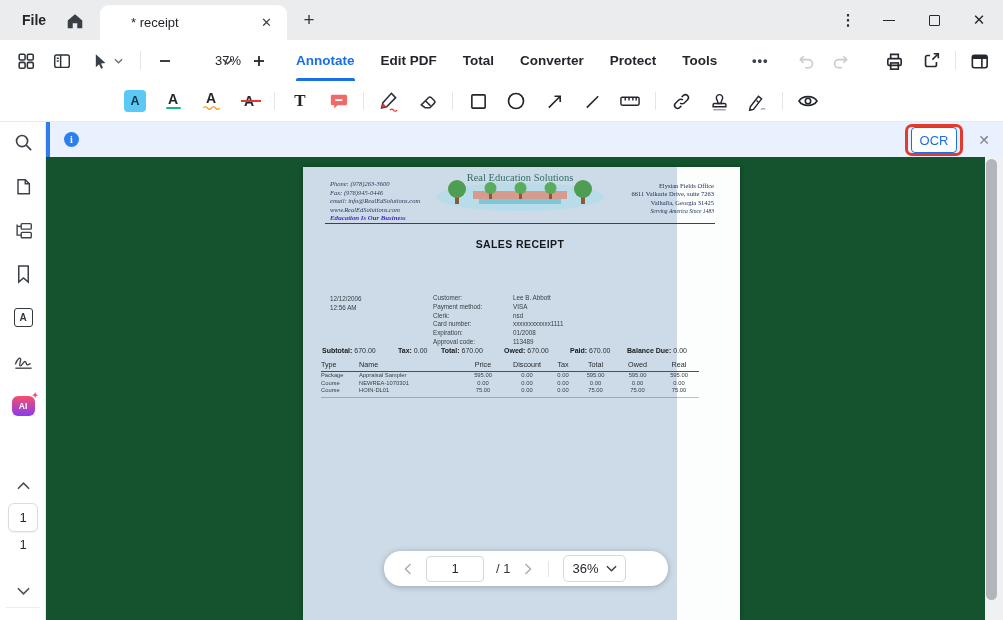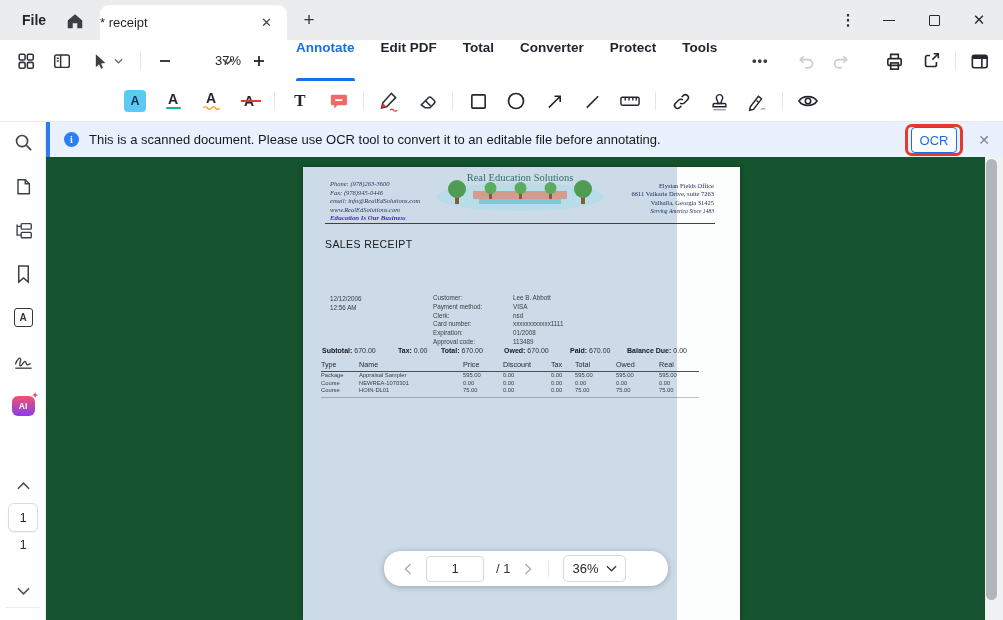--- a/index.html
+++ b/index.html
@@ -4,37 +4,37 @@
 <style>
   * { margin:0; padding:0; box-sizing:border-box; }
   html,body { width:1003px; height:620px; }
   body { font-family:"Liberation Sans", sans-serif; overflow:hidden; }
   .window { position:relative; width:1003px; height:620px; background:#ebecee; overflow:hidden; }
 
   
   .titlebar { position:absolute; left:0; top:0; width:1003px; height:40px; background:#ebecee; }
   .file-menu { position:absolute; left:16px; top:0; height:40px; display:flex; align-items:center; font-size:14px; font-weight:700; color:#23262b; padding:0 6px; cursor:default; }
   .home-btn { position:absolute; left:62px; top:8px; width:26px; height:26px; display:flex; align-items:center; justify-content:center; border-radius:4px; }
-  .doc-tab { position:absolute; left:100px; top:5px; width:187px; height:35px; background:#ffffff; border-radius:9px 9px 0 0; display:flex; align-items:center; padding:0 10px 0 0; }
+  .doc-tab { position:absolute; left:100px; top:5px; width:187px; height:35px; background:#ffffff; border-radius:9px 9px 0 0; display:flex; align-items:center; padding:0 10px 0 31px; }
   .doc-tab .t-title { flex:1; font-size:13px; color:#1f2328; white-space:nowrap; overflow:hidden; }
   .doc-tab .t-close { font-size:13px; color:#3c4146; padding:2px 5px; border-radius:4px; }
   .new-tab { position:absolute; left:297px; top:8px; width:24px; height:24px; display:flex; align-items:center; justify-content:center; font-size:19px; font-weight:300; color:#34383e; }
   .win-btn { position:absolute; top:0; width:30px; height:40px; display:flex; align-items:center; justify-content:center; color:#25292f; }
   .kebab { left:833px; font-size:15px; font-weight:700; letter-spacing:0; color:#2e333a; }
   .btn-min { left:874px; } .btn-min .bar { width:12px; height:0; border-bottom:1.6px solid #25292f; }
   .btn-max { left:919px; } .btn-max .box { width:11px; height:11px; border:1.4px solid #25292f; border-radius:1px; }
   .btn-close { left:964px; font-size:15px; }
 
   
   .toolbar1 { position:absolute; left:0; top:40px; width:1003px; height:41px; background:#ffffff; }
   .tb-btn { position:absolute; top:8px; width:26px; height:26px; display:flex; align-items:center; justify-content:center; border-radius:4px; }
   .vdiv { position:absolute; top:11px; width:1px; height:19px; background:#e4e6e8; }
   .zoom-val { position:absolute; top:0; height:41px; display:flex; align-items:center; font-size:13px; color:#23262b;margin-left:36px; }
   .menu-tabs { position:absolute; left:296px; top:0; height:41px; display:flex; align-items:center; gap:26px; }
-  .menu-tab { position:relative; height:41px; display:flex; font-size:13.5px; font-weight:600; color:#23262b; cursor:default; }
+  .menu-tab { position:relative; height:41px; display:flex; align-items:center; font-size:13.5px; font-weight:600; color:#23262b; cursor:default; }
   .menu-tab.active { color:#1a6fe8; }
   .menu-tab.active::after { content:""; position:absolute; left:0; right:0; bottom:0; height:3px; border-radius:2px 2px 0 0; background:#1a6fe8; }
   .more-dots { position:absolute; left:752px; top:0; height:41px; display:flex; align-items:center; font-size:13px; font-weight:700; color:#3e434a; letter-spacing:1px; }
 
   
   .toolbar2 { position:absolute; left:0; top:81px; width:1003px; height:41px; background:#ffffff; border-bottom:1px solid #e7e9eb; display:flex; align-items:center; padding-left:116px; }
   .tool { width:38px; height:41px; display:flex; align-items:center; justify-content:center; position:relative; }
   .vdiv2 { width:1px; height:18px; background:#e3e5e7; margin:0 6px; }
   .hl-chip { width:22px; height:22px; border-radius:4px; background:#5cc9f4; display:flex; align-items:center; justify-content:center; font-size:12.5px; font-weight:700; color:#14324a; }
   .letter-a { font-size:14px; font-weight:700; color:#23262c; line-height:13px; }
@@ -66,32 +66,32 @@
   .canvas { position:absolute; left:46px; top:157px; width:957px; height:463px; background:#14532d; overflow:hidden; }
   .page { position:absolute; left:257px; top:10px; width:437px; height:453px; background:#ccdbe7; box-shadow:0 0 5px rgba(0,0,0,.28); }
   .page-white { position:absolute; right:0; top:0; width:63px; height:100%; background:#fcfdfd; }
 
   .contact { position:absolute; left:27px; top:13px; font-family:"Liberation Serif", serif; font-style:italic; font-size:6.5px; line-height:8.6px; color:#2e3a5c; }
   .contact .slogan { font-weight:700; font-style:italic; color:#4527bd; font-size:6.8px; }
   .logo { position:absolute; left:132px; top:3px; width:170px; height:42px; }
   .office { position:absolute; right:26px; top:15px; text-align:right; font-family:"Liberation Serif", serif; font-size:6.5px; line-height:8.4px; color:#21305a; }
   .office .serving { font-style:italic; font-size:5.6px; }
   .rule { position:absolute; left:22px; top:56px; width:390px; height:1px; background:#3c4248; }
-  .rtitle { position:absolute; left:22px; top:71px; width:390px; text-align:left; font-size:10.5px; font-weight:400; letter-spacing:.4px; color:#17191d; }
+  .rtitle { position:absolute; left:22px; top:71px; width:390px; text-align:center; font-size:10.5px; font-weight:700; letter-spacing:.4px; color:#17191d; }
   .rdate { position:absolute; left:27px; top:127px; font-size:6.3px; line-height:9px; color:#3a4046; }
   .rdetails { position:absolute; left:130px; top:127px; font-size:6.3px; line-height:8.8px; color:#3a4046; }
   .rdetails .lbl { display:inline-block; width:80px; }
   .rtotals { position:absolute; left:0; top:180px; width:437px; height:10px; font-size:7px; color:#2b3036; }
   .rtotals .pair { position:absolute; white-space:nowrap; }
   .rtotals b { color:#16181b; }
   .rtable { position:absolute; left:18px; top:193px; width:378px; }
   .tgrid { display:grid; grid-template-columns:38px 104px 40px 48px 24px 41px 43px 40px; }
   .thead { font-size:7.2px; color:#26292e; }
   .tgrid span { white-space:nowrap; }
-  .tgrid .num { text-align:left; }
+  .tgrid .num { text-align:center; }
   .hline { margin-top:2px; height:1px; background:#4a5056; }
   .trow { font-size:5.8px; line-height:7.5px; color:#383e44; }
   .trow:first-of-type { margin-top:2px; }
   .bline { margin-top:2px; height:1px; background:rgba(70,80,90,.35); }
 
   
   .pager { position:absolute; left:338px; top:394px; width:284px; height:35px; background:#ffffff; border-radius:17px; box-shadow:0 1px 6px rgba(0,0,0,.25); display:flex; align-items:center; padding:0 18px; gap:12px; }
   .pg-chev { width:12px; height:16px; display:flex; align-items:center; justify-content:center; }
   .pg-input { width:58px; height:26px; border:1px solid #d5d7da; border-radius:4px; text-align:center; font-size:13px; color:#26292e; font-family:"Liberation Sans", sans-serif; }
   .pg-sep { font-size:13px; color:#34383d; }
@@ -386,21 +386,20 @@
         <svg width="22" height="18" viewBox="0 0 22 18" fill="none" stroke="#23262c" stroke-width="1.6">
             <path d="M2 9 C5.5 3.2 16.5 3.2 20 9 C16.5 14.8 5.5 14.8 2 9 Z"></path>
             <circle cx="11" cy="9" r="2.7"></circle>
           </svg>
       </span>
     </div>
   </div>
 
   <div class="banner">
     <span class="info-dot">i</span>
-    <span class="banner-msg">This is a scanned document. Please use OCR tool to convert it to an editable file before annotating.</span>
     <div class="ocr-btn">OCR</div>
     <div class="ocr-highlight"></div>
     <span class="banner-close">✕</span>
   </div>
 
   <div class="sidebar">
     <div class="side-btn" style="top:6px;">
       <span>
         <svg width="21" height="21" viewBox="0 0 22 22" fill="none" stroke="#3c4147" stroke-width="1.7">
             <circle cx="9.5" cy="9.5" r="5.8"></circle>

